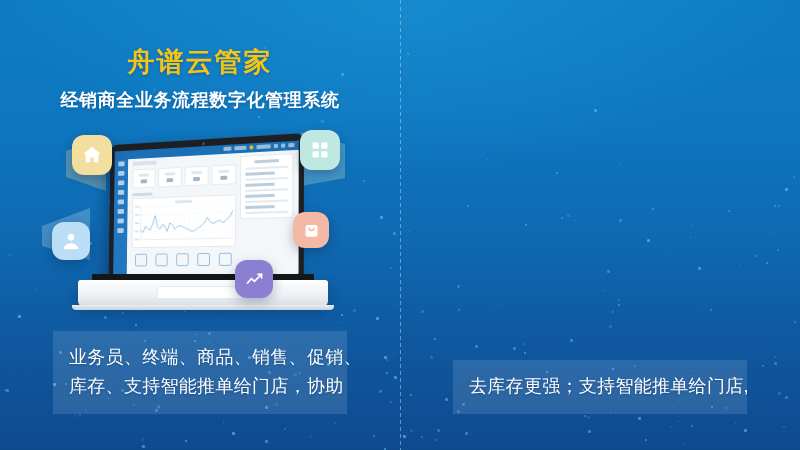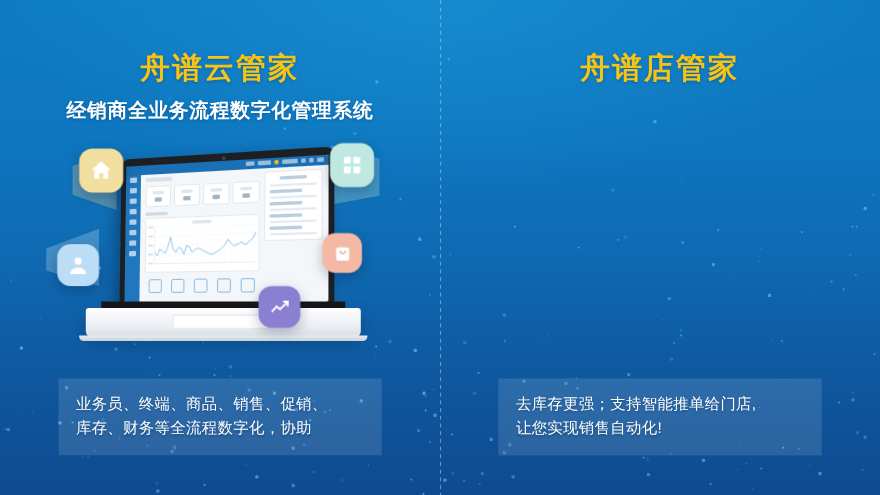--- a/index.html
+++ b/index.html
@@ -64,21 +64,21 @@
   
   .caption {
     position: absolute;
     bottom: 36px;
     left: 50%;
     transform: translateX(-50%);
     width: 294px;
     padding: 12px 16px 13px 16px;
     background: rgba(255,255,255,0.12);
     color: #ffffff;
-    font-size: 14px;
+    font-size: 18px;
     line-height: 1.62;
     letter-spacing: .3px;
     text-shadow: 0 1px 2px rgba(0,30,60,.35);
   }
   .caption div { white-space: nowrap; }
 
   
   #laptop { position: absolute; left: 78px; top: 138px; width: 250px; height: 175px; }
 
   .lid {
@@ -532,27 +532,25 @@
       <div class="badge" style="left:157px; top:122px; width:38px; height:38px; background:#8B7FD1; z-index:10;">
         <svg width="21" height="21" viewBox="0 0 24 24" fill="none" stroke="#fff" stroke-width="2" stroke-linecap="round">
           <path d="M4 16l4.5-5 3.5 3L20 6"></path>
             <path d="M16 6h4v4"></path>
         </svg>
       </div>
     </div>
 
     <div class="caption">
       <div>业务员、终端、商品、销售、促销、</div>
-      <div>库存、财务等全流程数字化，协助</div>
+      <div>库存、支持智能推单给门店，协助</div>
     </div>
   </div>
 
   <div class="panel right">
 
-    <div class="title">舟谱店管家</div>
 
     <div class="caption">
       <div>去库存更强；支持智能推单给门店,</div>
-      <div>让您实现销售自动化!</div>
     </div>
   </div>
 
 </div>
 
 </body></html>

